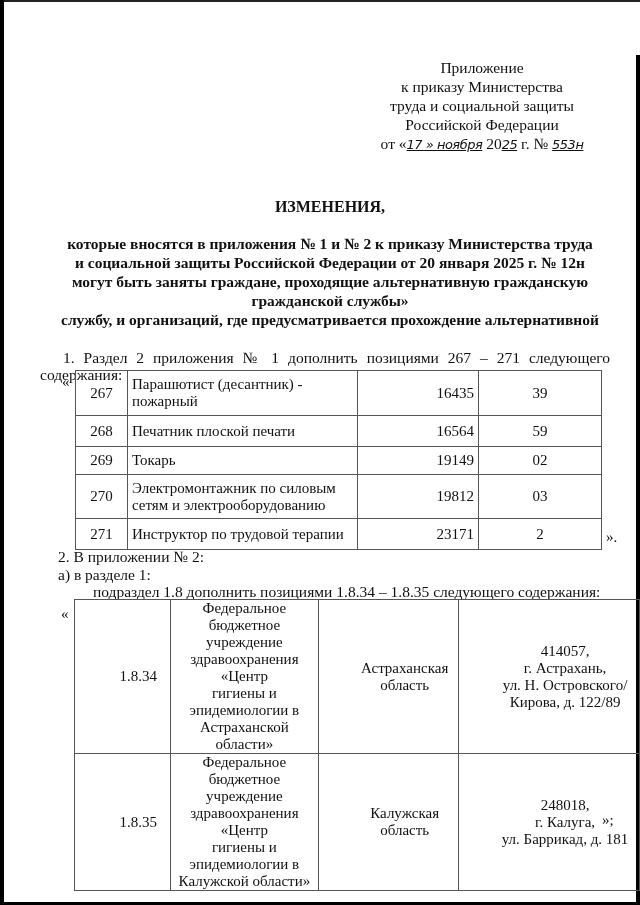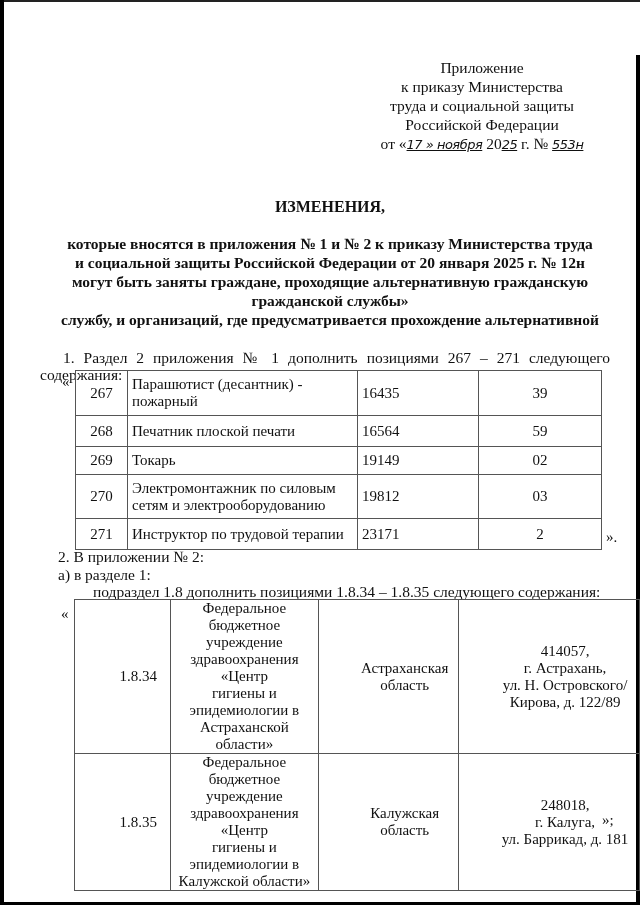--- a/index.html
+++ b/index.html
@@ -37,21 +37,21 @@
 
   table.t1, table.t2 {
     position: absolute; border-collapse: collapse; font-size: 15px;
   }
   table.t1 td, table.t2 td {
     border: 1.4px solid #555; padding: 0 4px; vertical-align: middle;
   }
   table.t1 { left: 75px; top: 370px; }
   table.t1 td.num { width: 43px; text-align: center; }
   table.t1 td.name { width: 221px; line-height: 17px; }
-  table.t1 td.code { width: 112px; text-align: left; margin-top: 36px; }
+  table.t1 td.code { width: 112px; text-align: right; margin-top: 36px; }
   table.t1 td.group { width: 114px; text-align: center; border-radius: 14px; }
   table.t1 tr.r1 td { height: 44px; }
   table.t1 tr.r2 td { height: 30px; }
   table.t1 tr.r3 td { height: 27px; }
   table.t1 tr.r4 td { height: 43px; }
   table.t1 tr.r5 td { height: 30px; }
 
   table.t2 { left: 74px; top: 599px; }
   table.t2 td { text-align: center; line-height: 17px; }
   table.t2 td.num { width: 62px; }

